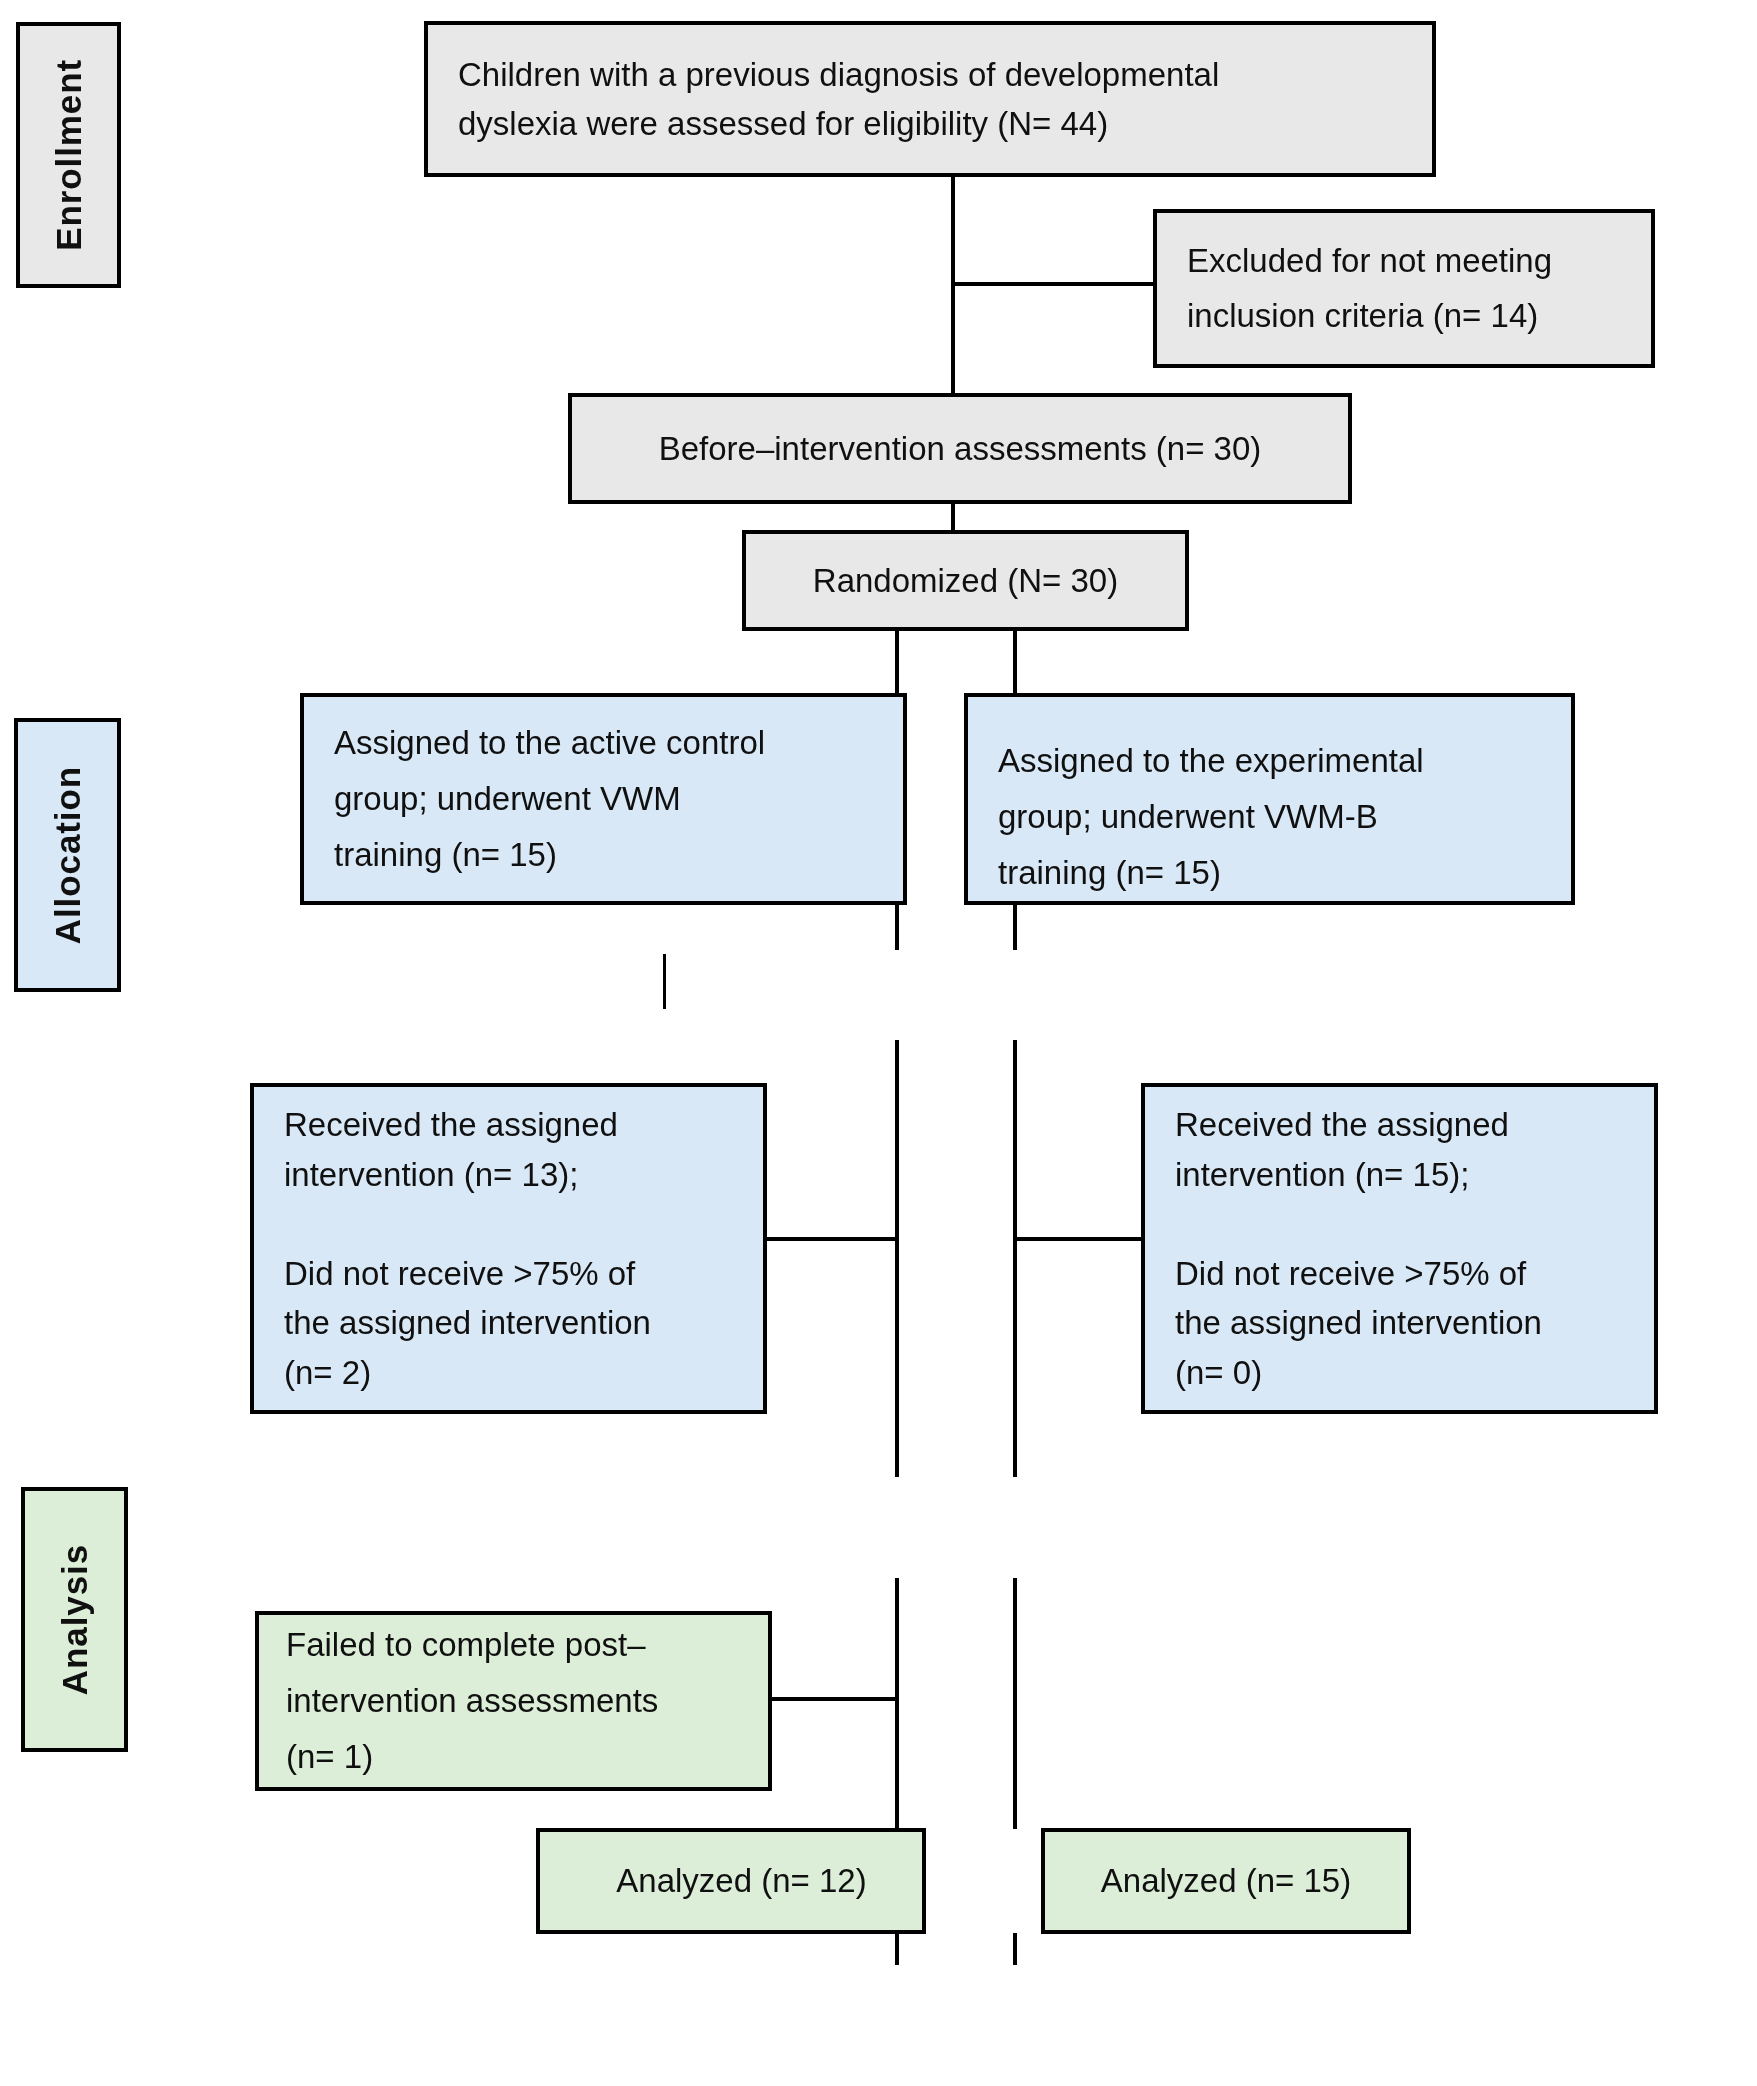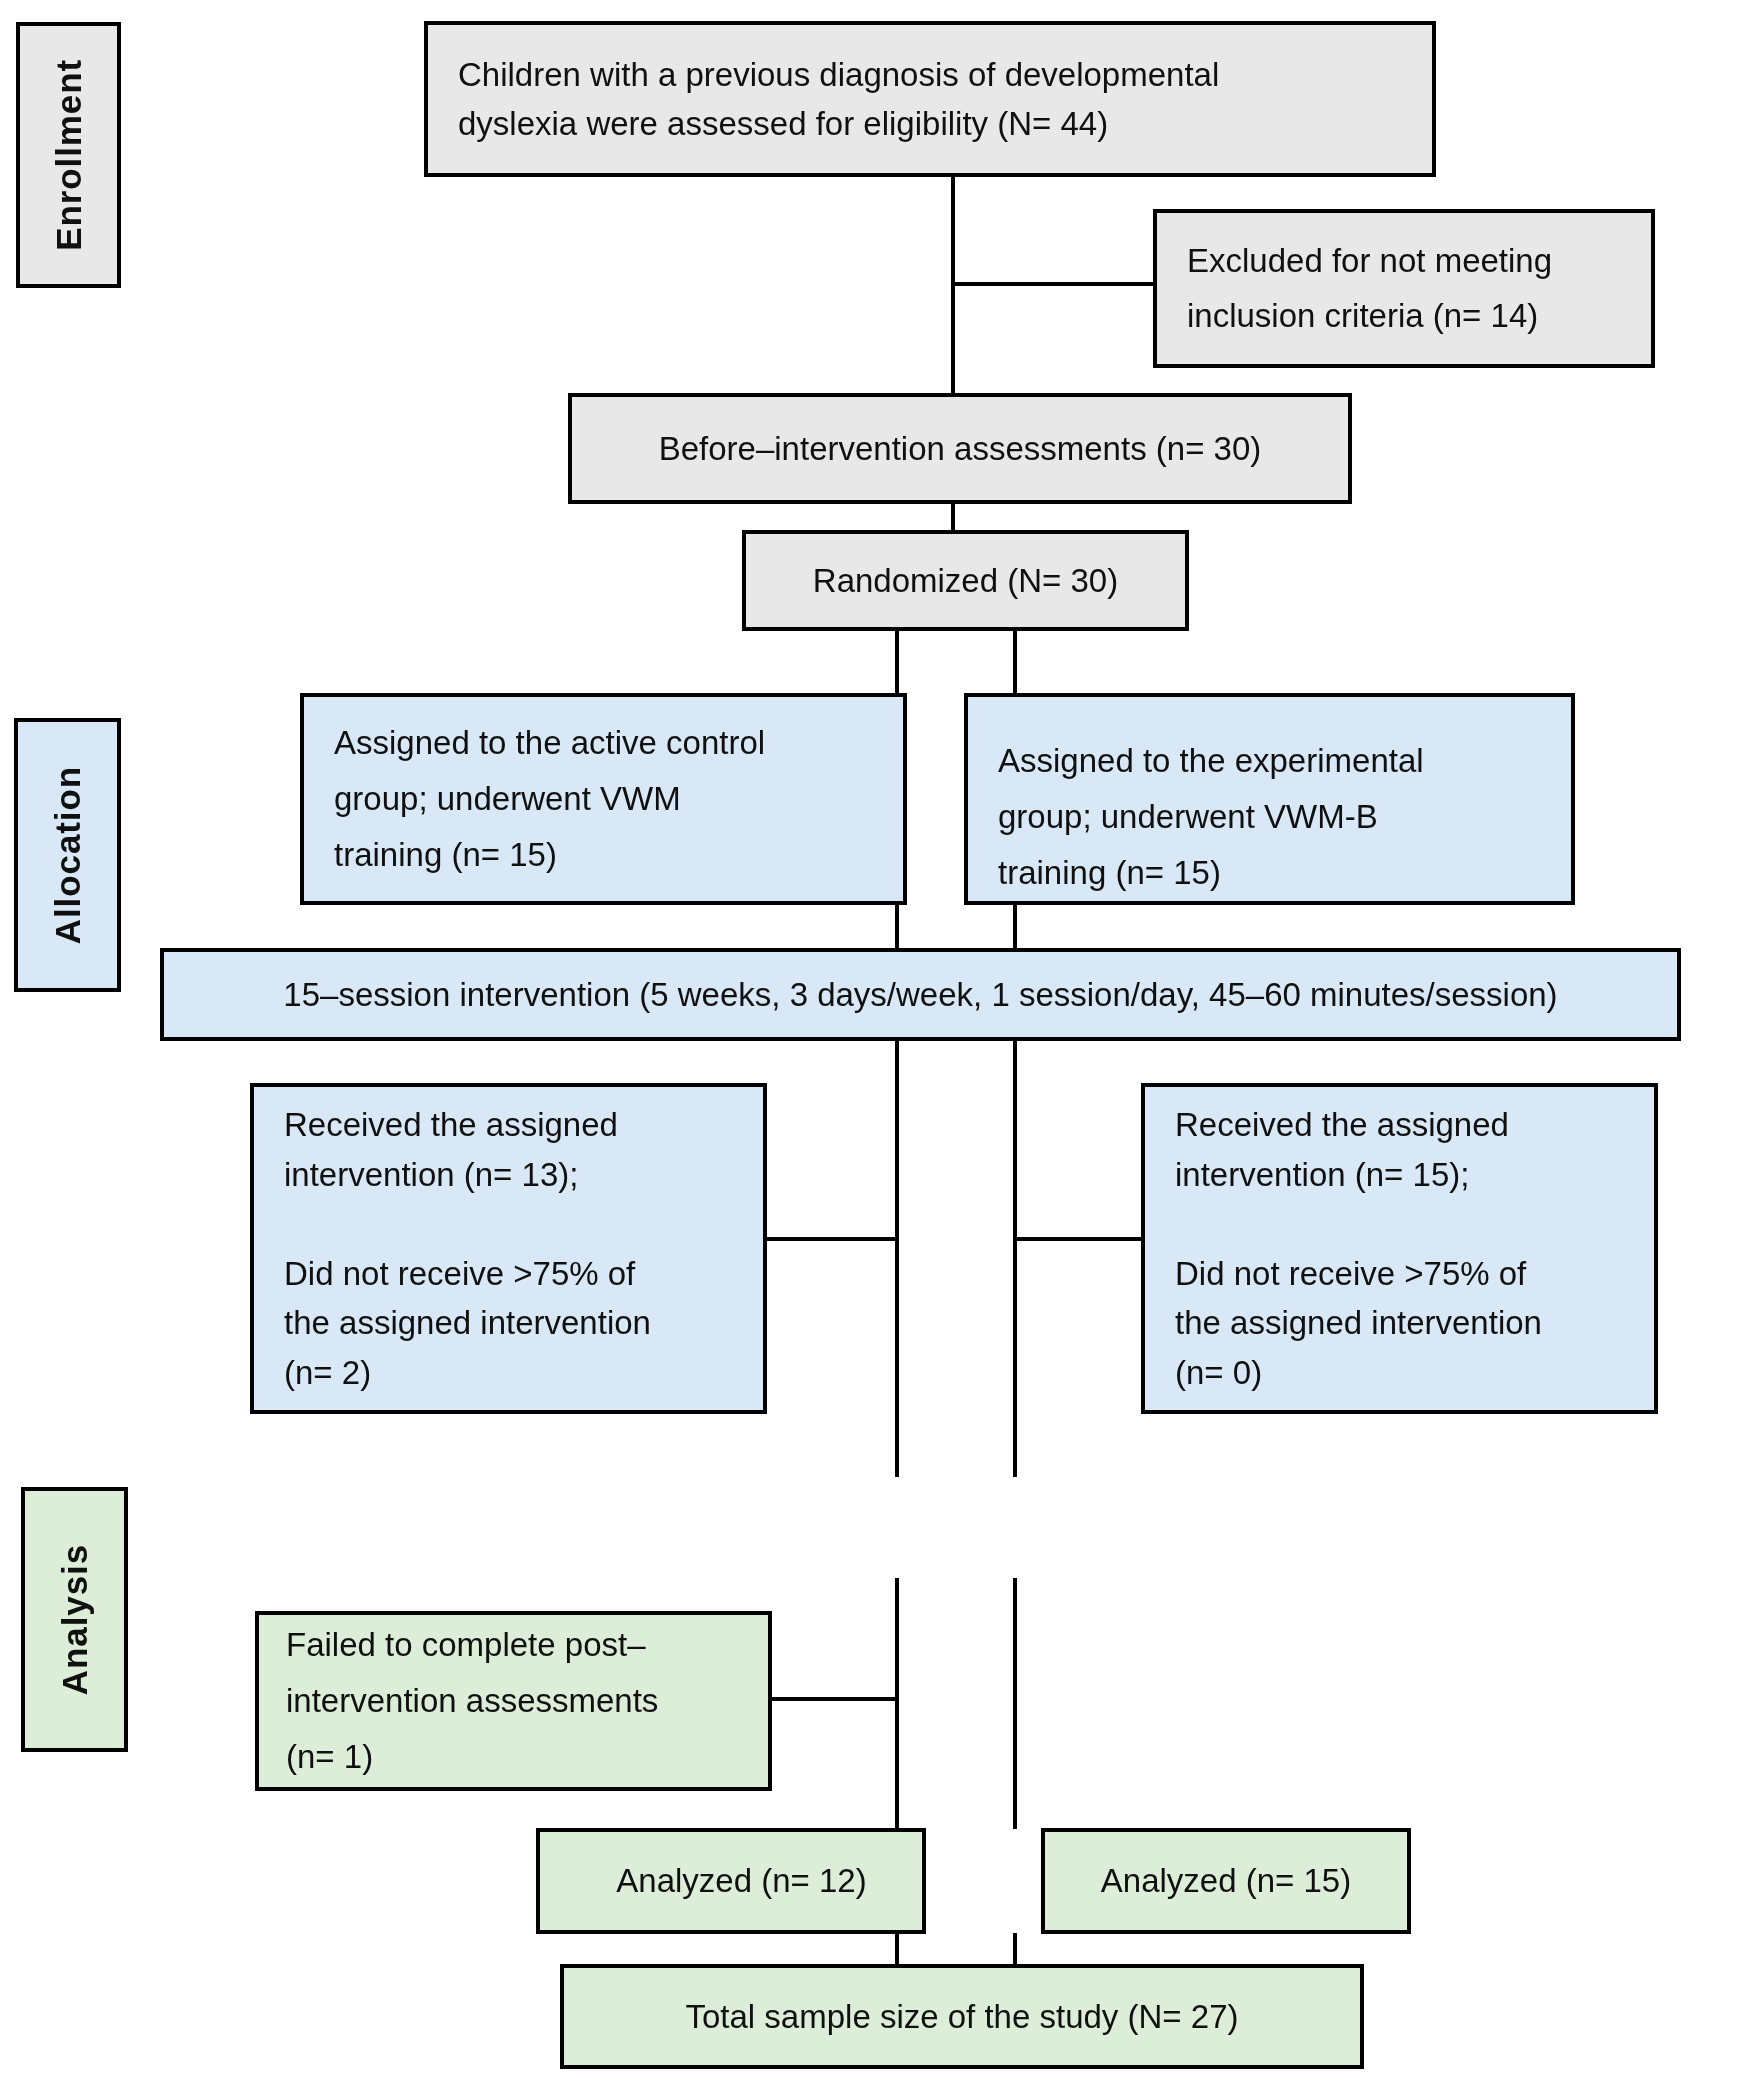--- a/index.html
+++ b/index.html
@@ -136,23 +136,20 @@
 group; underwent VWM
 training (n= 15)</span>
   </div>
 
   <div class="node align-left lh-tall" id="box-experimental" style="background-color: rgb(217, 232, 246); align-items: flex-end;">
     <span class="txt">Assigned to the experimental
 group; underwent VWM-B
 training (n= 15)</span>
   </div>
 
-  <div class="node align-center" id="box-intervention" style="background-color: rgb(217, 232, 246);">
-    <span class="txt">15–session intervention (5 weeks, 3 days/week, 1 session/day, 45–60 minutes/session)</span>
-  </div>
 
   <div class="node align-left" id="box-received-control" style="background-color: rgb(217, 232, 246);">
     <span class="txt">Received the assigned
 intervention (n= 13);
 
 Did not receive &gt;75% of
 the assigned intervention
 (n= 2)</span>
   </div>
 
@@ -173,18 +170,15 @@
   </div>
 
   <div class="node align-center" id="box-analyzed-control" style="background-color: rgb(220, 238, 216); padding-left: 35px;">
     <span class="txt">Analyzed (n= 12)</span>
   </div>
 
   <div class="node align-center" id="box-analyzed-experimental" style="background-color: rgb(220, 238, 216);">
     <span class="txt">Analyzed (n= 15)</span>
   </div>
 
-  <div class="node align-center" id="box-total" style="background-color: rgb(220, 238, 216);">
-    <span class="txt">Total sample size of the study (N= 27)</span>
-  </div>
 
 </div>
 
 
 </body></html>

